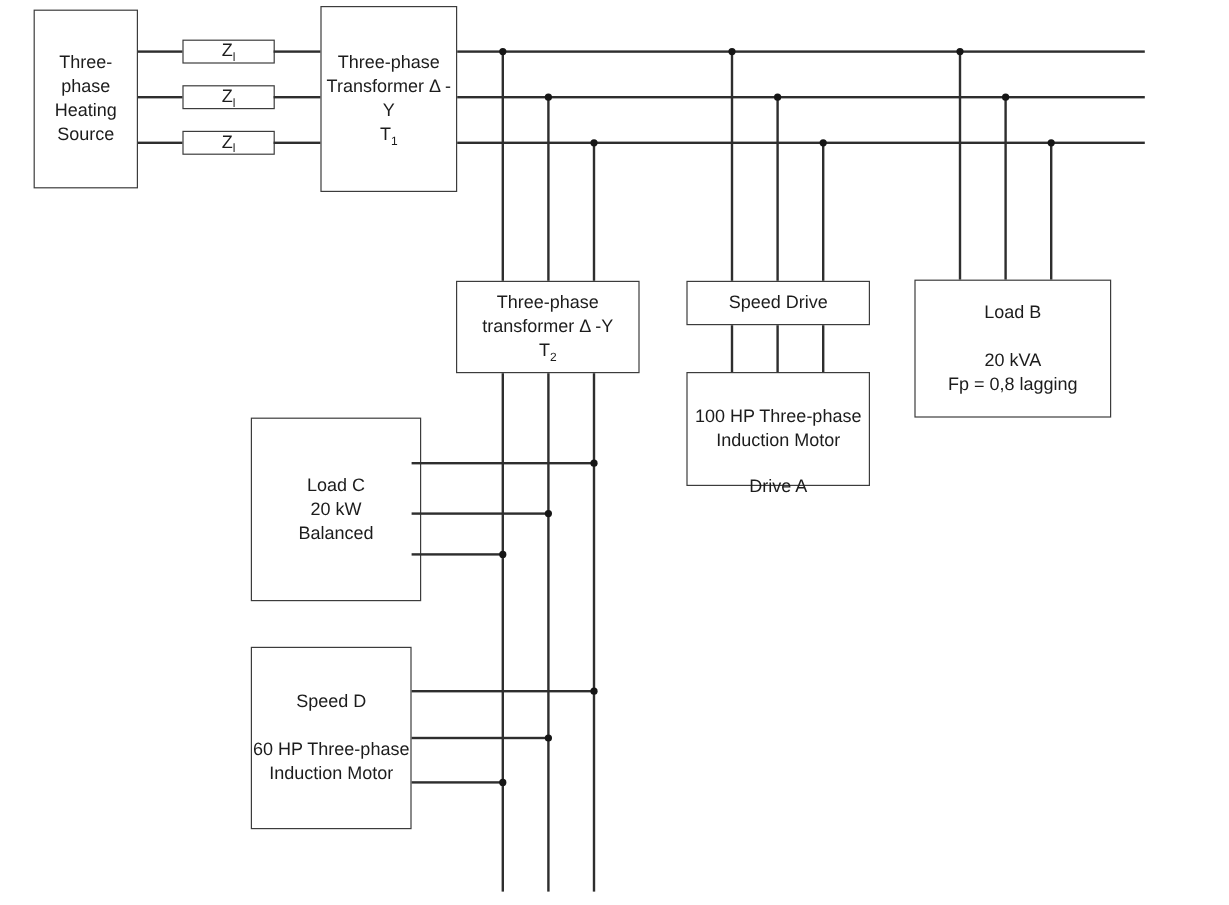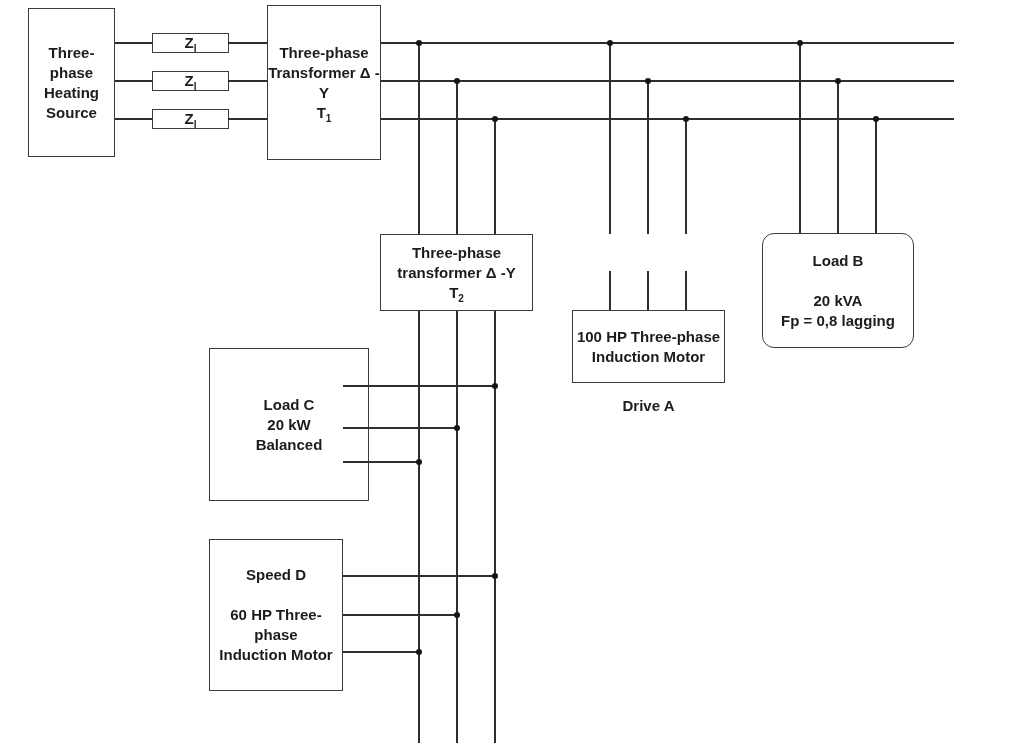--- a/index.html
+++ b/index.html
@@ -9,21 +9,21 @@
     --background:#ffffff;
   }
   html,body{margin:0;padding:0;}
   body{
     width:1024px;height:754px;
     background:var(--background);
     font-family:"Liberation Sans", sans-serif;
     color:var(--text);
     overflow:hidden;
   }
-  .diagram{position:relative;width:1024px;height:754px;font-weight:bold;}
+  .diagram{position:relative;width:1024px;height:754px;}
   .box{
     position:absolute;
     box-sizing:border-box;
     border:1.5px solid var(--border);
     background:var(--background);
     display:flex;
     flex-direction:column;
     align-items:center;
     justify-content:center;
     text-align:center;
@@ -69,35 +69,38 @@
     <div>Transformer Δ -Y</div>
     <div><span>T</span><sub>1</sub></div>
   </div>
 
   <div class="box" style="left:380px;top:234px;width:153px;height:77px;">
     <div>Three-phase</div>
     <div>transformer Δ -Y</div>
     <div><span>T</span><sub>2</sub></div>
   </div>
 
+  <div class="box" style="left:572px;top:234px;width:153px;height:37px;">
+    <div>Speed Drive</div>
+  </div>
 
-  <div class="box" style="left:572px;top:310px;width:153px;height:73px;">
+  <div class="box" style="left:572px;top:310px;width:153px;height:95px;">
     <div>100 HP Three-phase</div>
     <div>Induction Motor</div>
   </div>
   <div class="caption" style="left:572px;top:396px;width:153px;">Drive A</div>
 
-  <div class="box" style="left:762px;top:233px;width:152px;height:115px;border-radius:12px;">
+  <div class="box" style="left:762px;top:233px;width:164px;height:115px;">
     <div>Load B</div>
     <div class="gapline"></div>
     <div>20 kVA</div>
     <div>Fp = 0,8 lagging</div>
   </div>
 
-  <div class="box" style="left:209px;top:348px;width:160px;height:153px;">
+  <div class="box" style="left:209px;top:348px;width:142px;height:153px;">
     <div>Load C</div>
     <div>20 kW</div>
     <div>Balanced</div>
   </div>
 
   <div class="box" style="left:209px;top:539px;width:134px;height:152px;">
     <div>Speed D</div>
     <div class="gapline"></div>
     <div>60 HP Three-phase</div>
     <div>Induction Motor</div>

